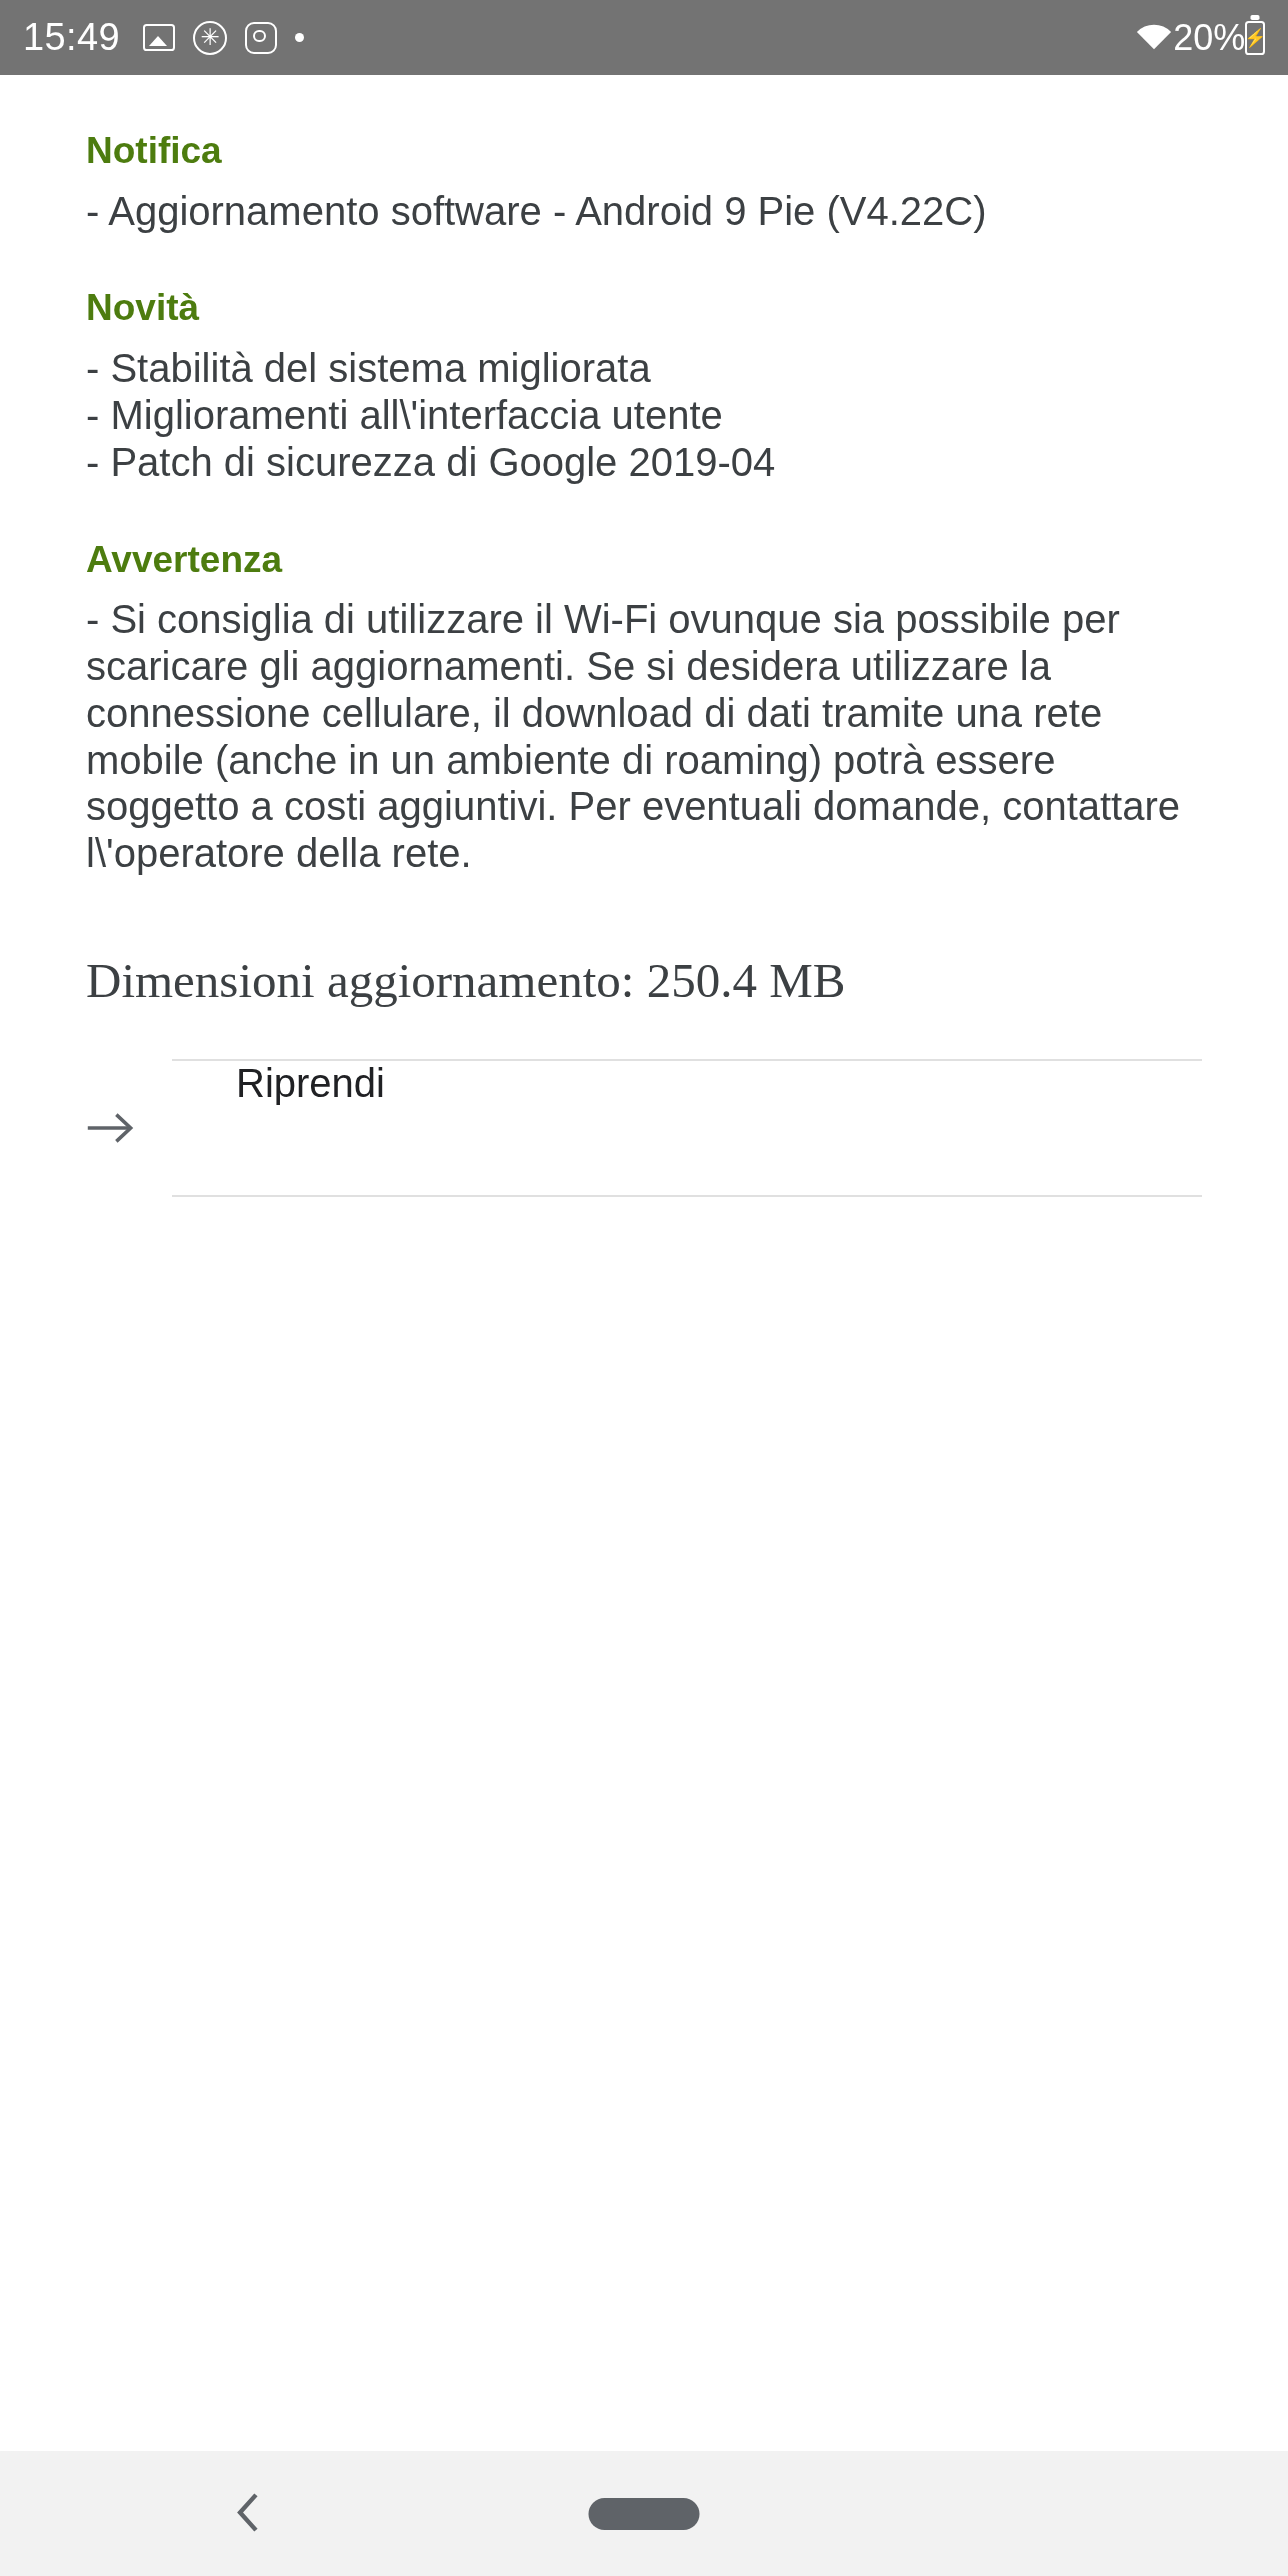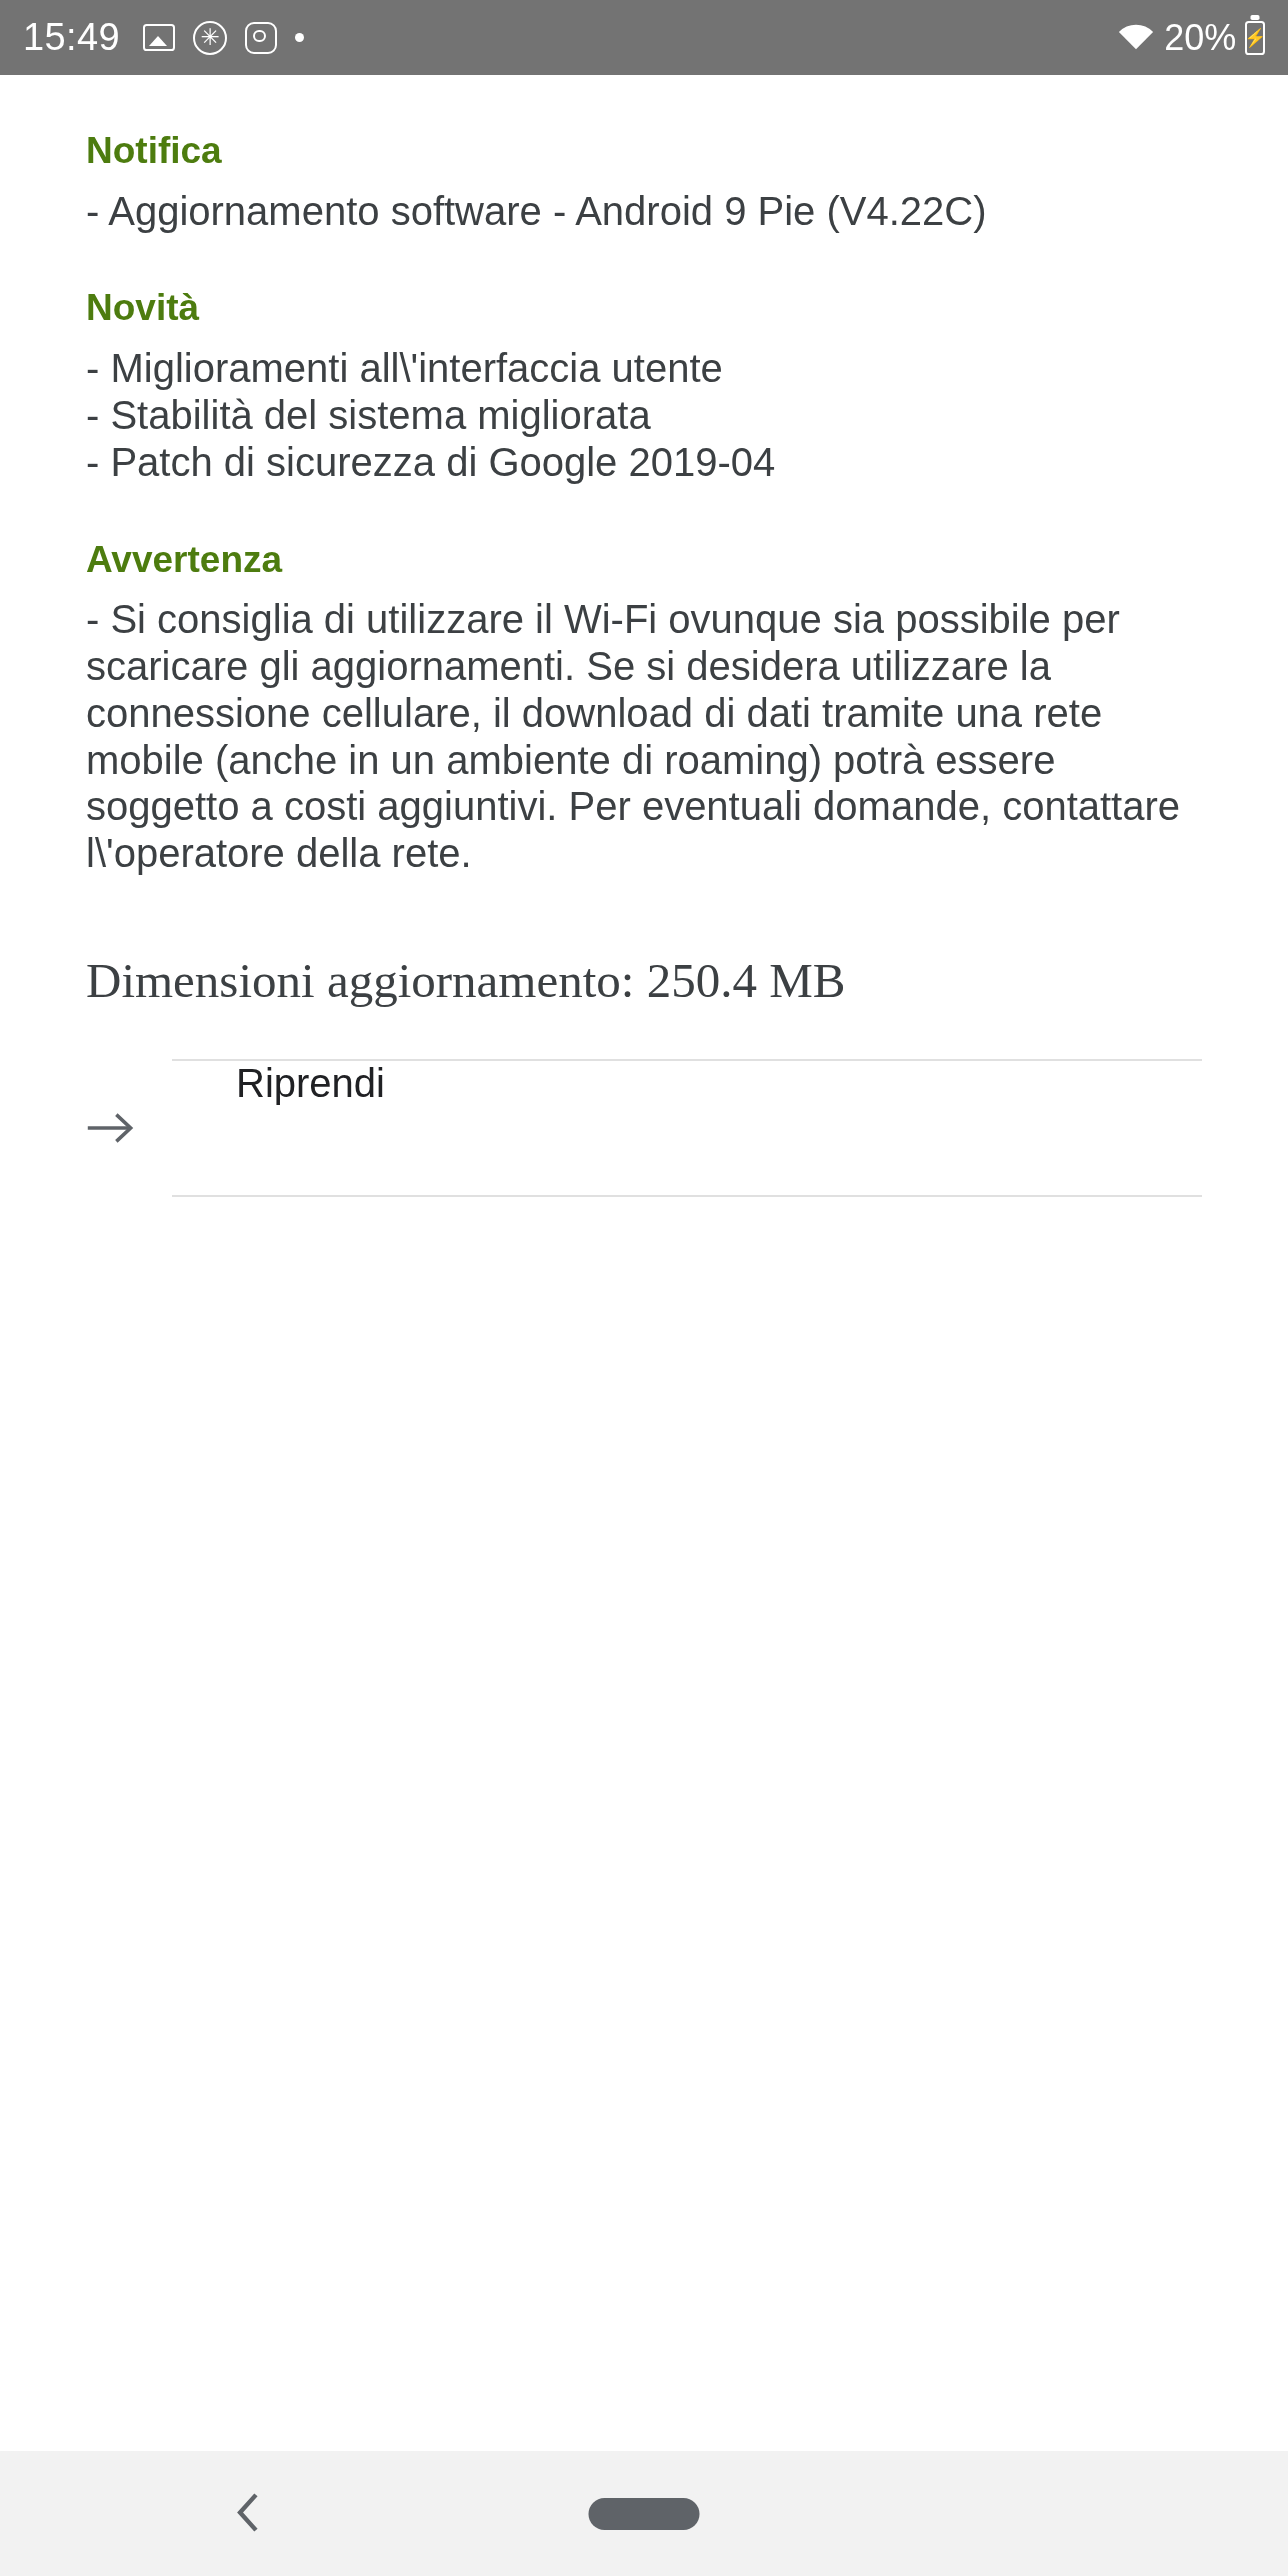--- a/index.html
+++ b/index.html
@@ -32,21 +32,21 @@
   }
   .status-left-icons {
     display: flex;
     align-items: center;
     gap: 18px;
   }
   .status-right {
     margin-left: auto;
     display: flex;
     align-items: center;
-    gap: 9px;
+    gap: 0;
     justify-content: space-between;
   }
   .status-battery-text {
     font-size: 36px;
     font-weight: 400;
   }
   .icon-photo {
     width: 32px;
     height: 27px;
     border: 2.7px solid #ffffff;
@@ -254,22 +254,22 @@
 
 <div class="content">
 
   <div class="section">
     <h2 class="section-heading">Notifica</h2>
     <p class="para">- Aggiornamento software - Android 9 Pie (V4.22C)</p>
   </div>
 
   <div class="section">
     <h2 class="section-heading">Novità</h2>
+    <div class="line">- Stabilità del sistema migliorata</div>
     <div class="line">- Miglioramenti all\'interfaccia utente</div>
-    <div class="line">- Stabilità del sistema migliorata</div>
     <div class="line">- Patch di sicurezza di Google 2019-04</div>
   </div>
 
   <div class="section">
     <h2 class="section-heading">Avvertenza</h2>
     <p class="para">- Si consiglia di utilizzare il Wi-Fi ovunque sia possibile per scaricare gli aggiornamenti. Se si desidera utilizzare la connessione cellulare, il download di dati tramite una rete mobile (anche in un ambiente di roaming) potrà essere soggetto a costi aggiuntivi. Per eventuali domande, contattare l\'operatore della rete.</p>
   </div>
 
   <p class="size-line">Dimensioni aggiornamento: 250.4 MB</p>
 

